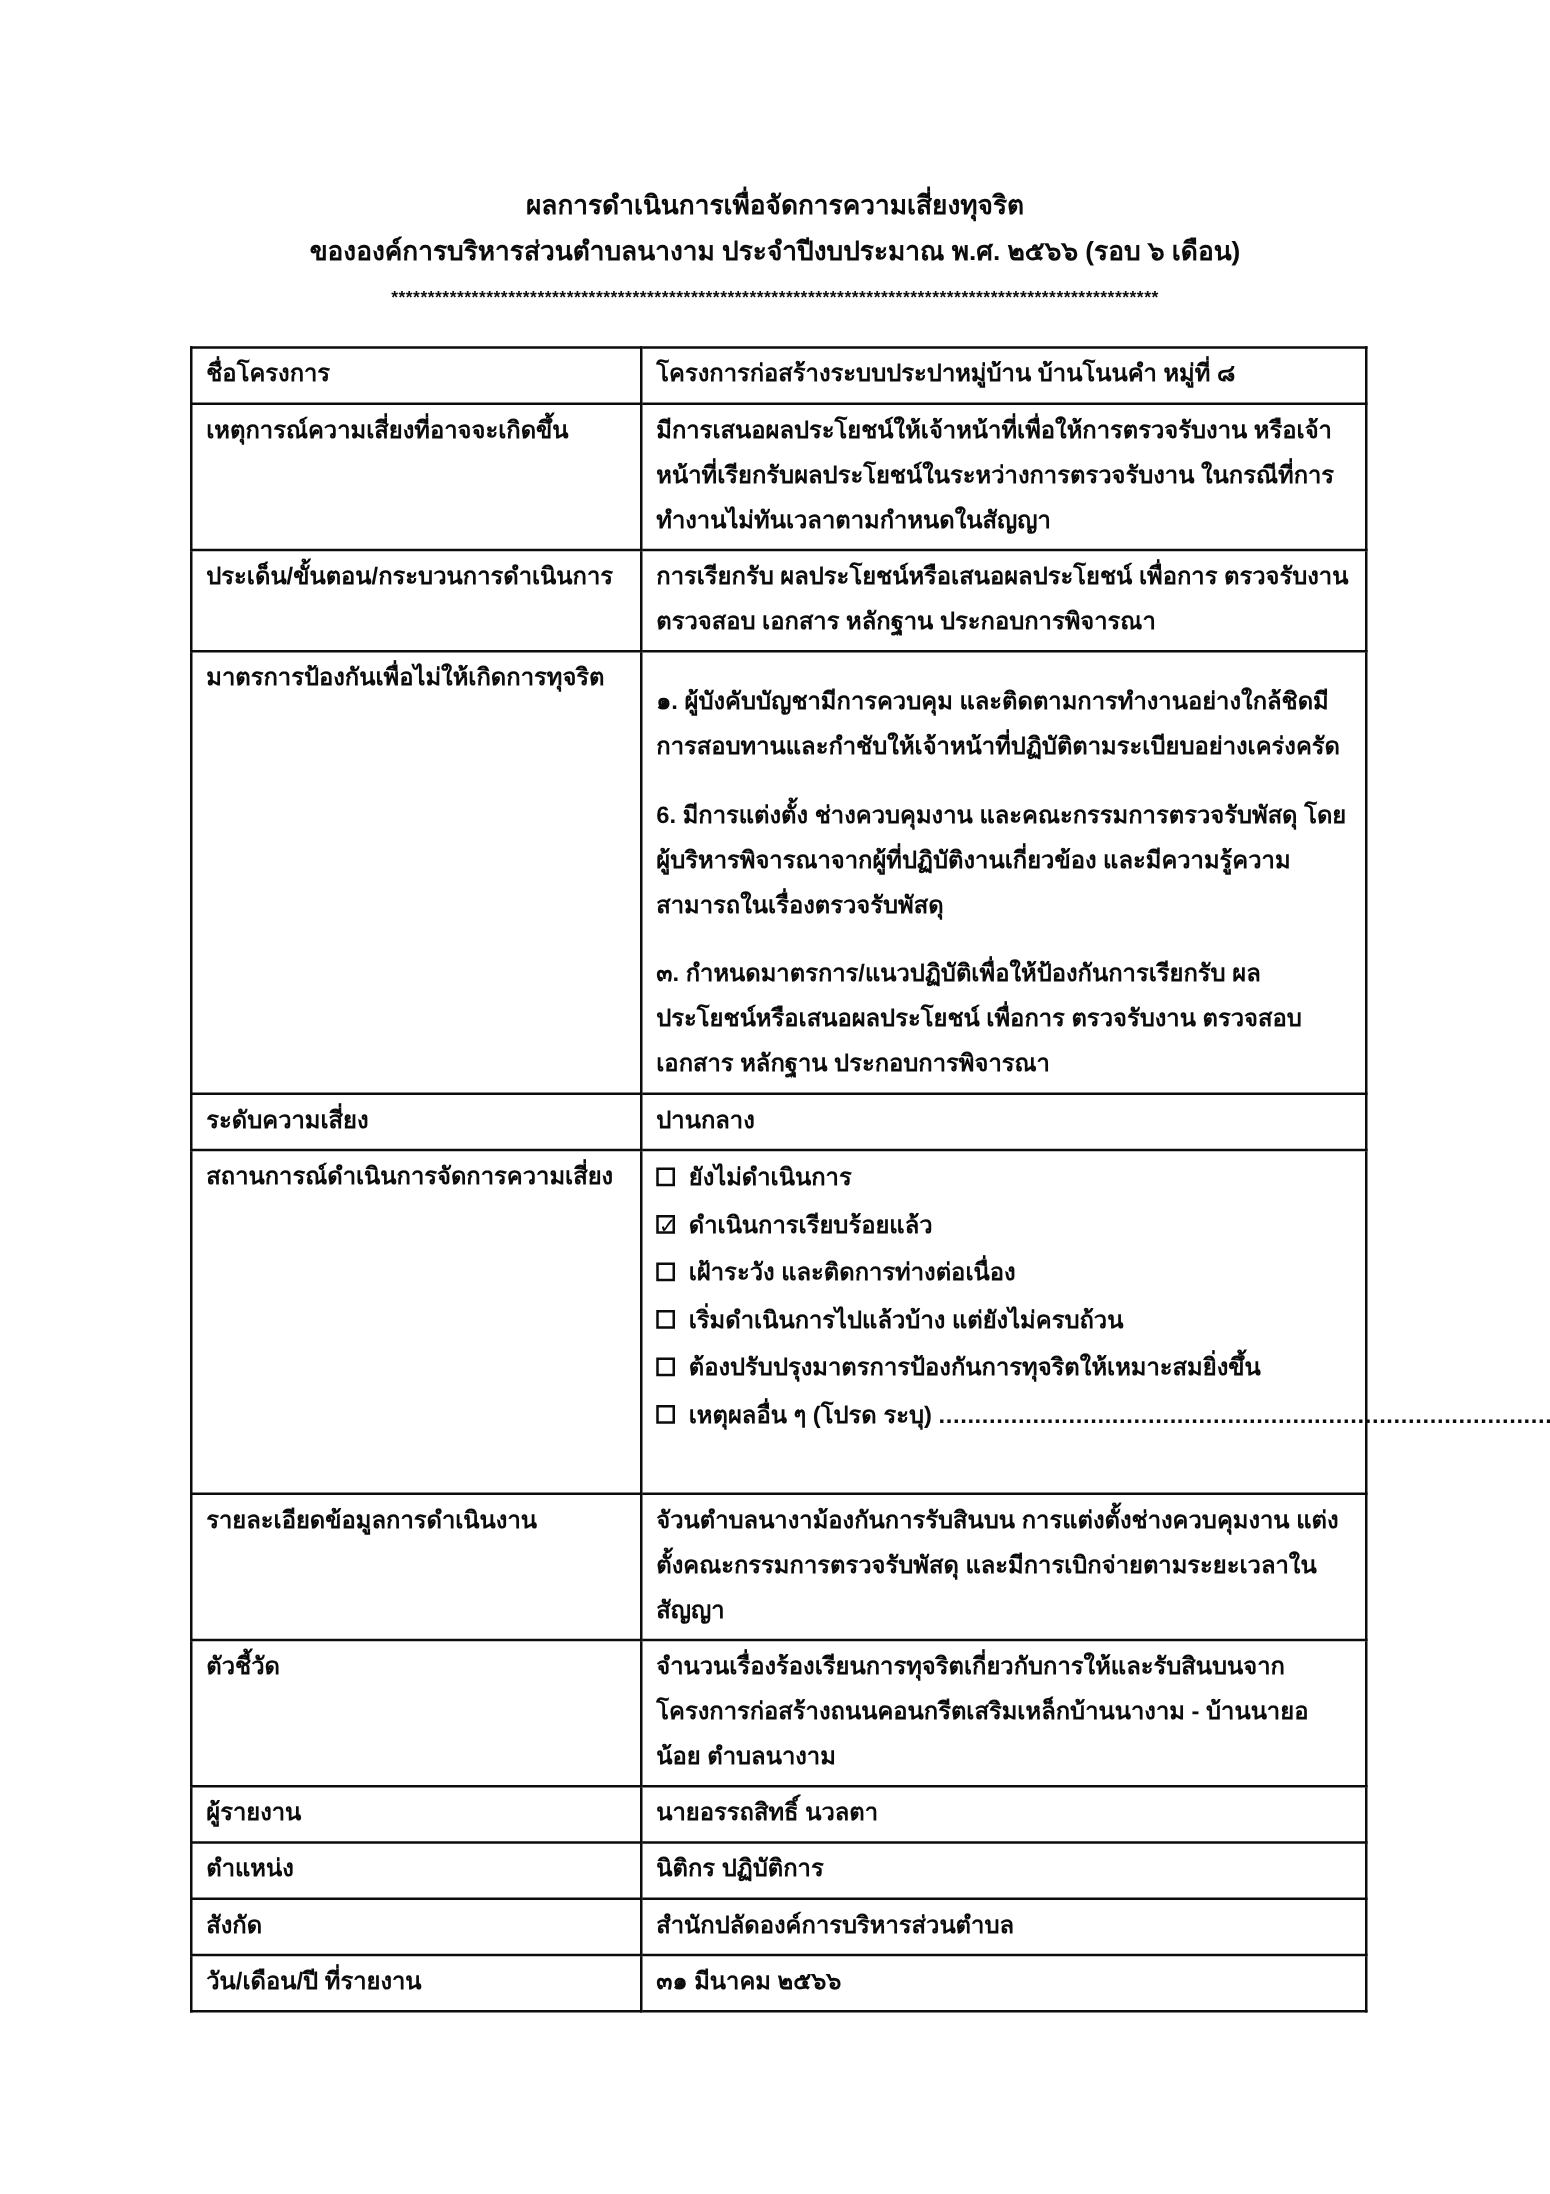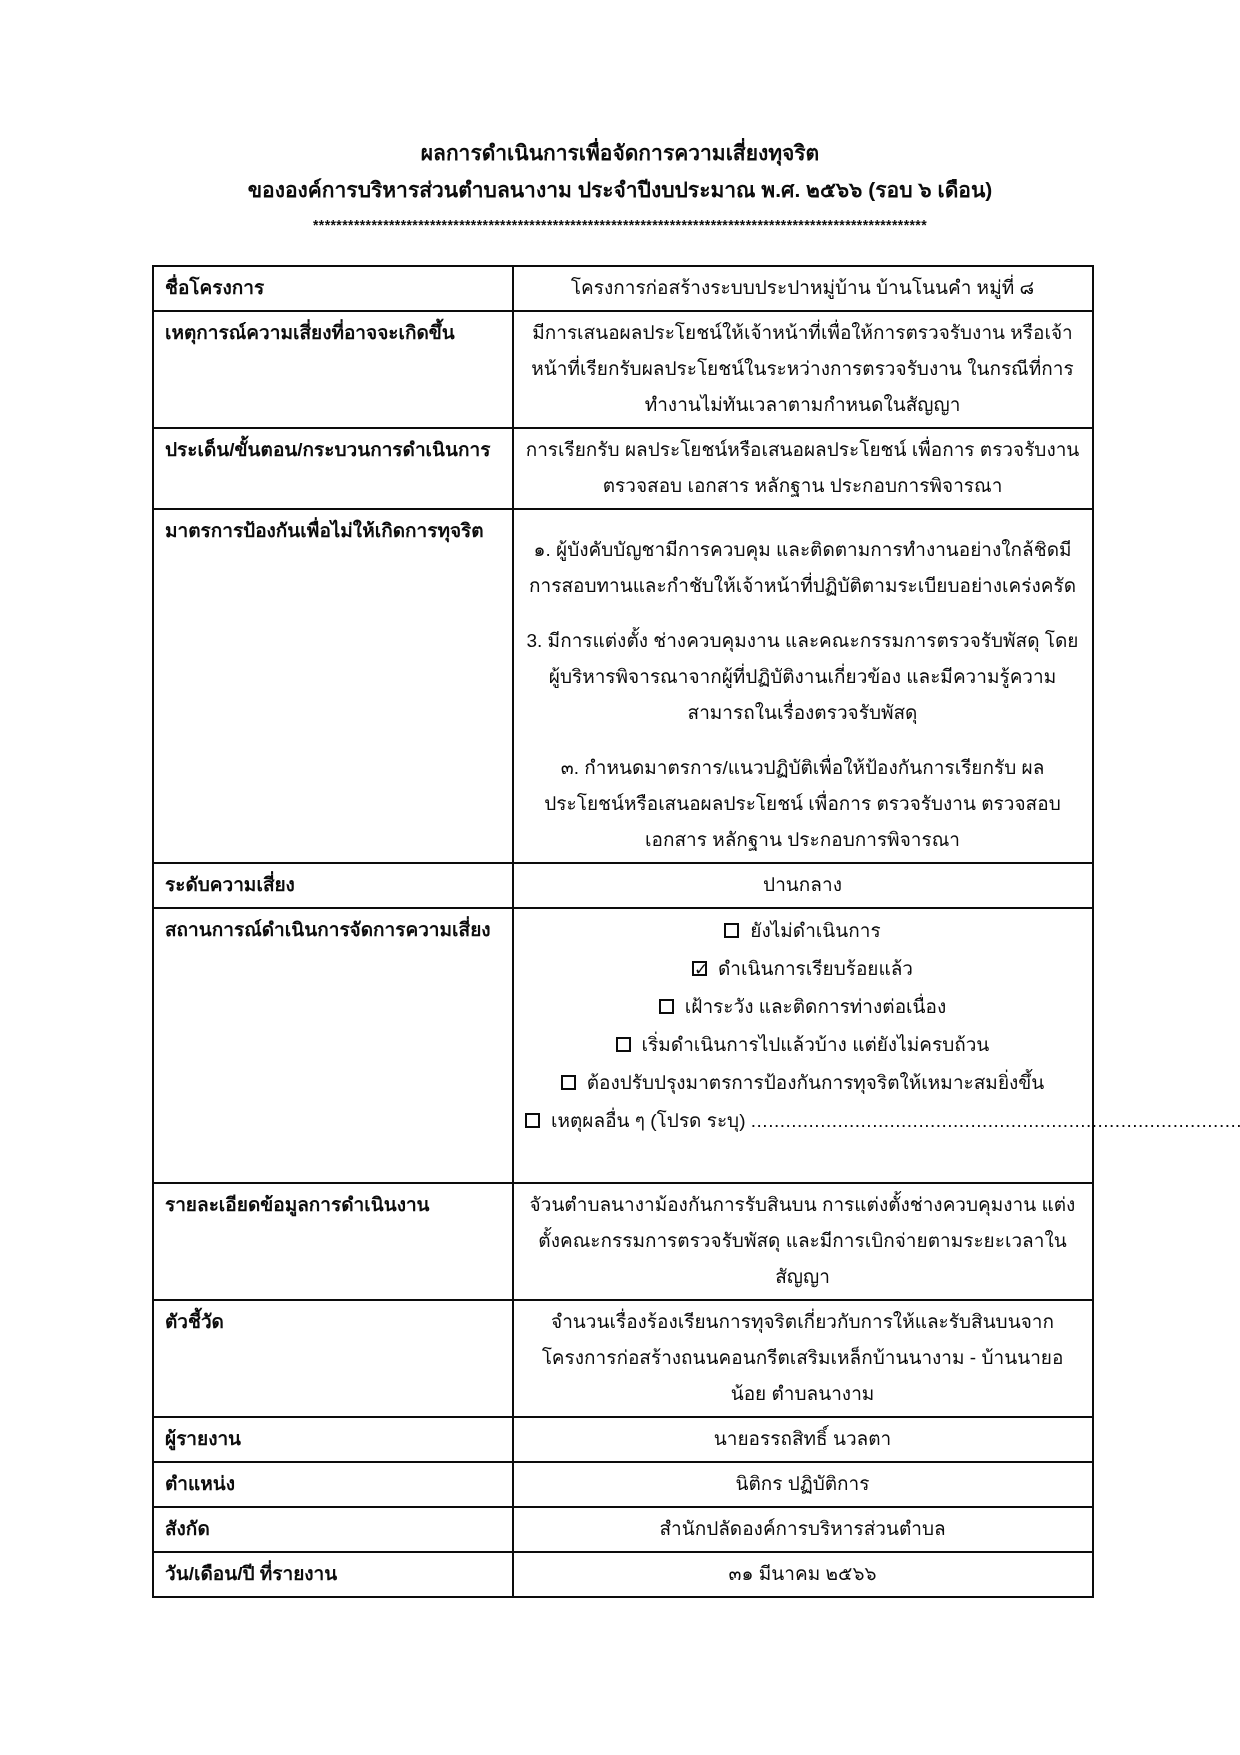--- a/index.html
+++ b/index.html
@@ -9,21 +9,21 @@
   .page {
     position: relative;
     width: 1240px;
     height: 1755px;
     background: #ffffff;
     overflow: hidden;
     padding-top: 134px;
   }
 
   
-  .doc-header { text-align: center; }
+  .doc-header { text-align: center; margin-top: 12px; }
   .title-line {
     font-size: 21px;
     font-weight: 700;
     line-height: 37px;
     color: #0c0c0c;
   }
   .stars {
     margin-top: 9px;
     font-size: 14px;
     font-weight: 700;
@@ -45,21 +45,21 @@
   .report-table col.c1 { width: 360px; }
   .report-table col.c2 { width: 580px; }
   .report-table td {
     border: 2px solid #0c0c0c;
     vertical-align: top;
     padding: 3px 12px 4px 11px;
     line-height: 36px;
     overflow-wrap: anywhere;
   }
   .report-table td.lbl { font-weight: 700; }
-  .report-table td.val { font-weight: 400; text-align: center; }
+  .report-table td.val { font-weight: 700; }
 
   .val .para { line-height: 36px; margin-top: 19px; }
 
   
   .cb-list { }
   .cb-item { line-height: 38px; white-space: nowrap; }
   .cb-item.last { margin-bottom: 38px; }
   .cb {
     display: inline-block;
     width: 15px;
@@ -111,21 +111,21 @@
 
       <tr>
         <td class="lbl">ประเด็น/ขั้นตอน/กระบวนการดำเนินการ</td>
         <td class="val">การเรียกรับ ผลประโยชน์หรือเสนอผลประโยชน์ เพื่อการ ตรวจรับงาน ตรวจสอบ เอกสาร หลักฐาน ประกอบการพิจารณา</td>
       </tr>
 
       <tr>
         <td class="lbl">มาตรการป้องกันเพื่อไม่ให้เกิดการทุจริต</td>
         <td class="val">
           <div class="para">๑. ผู้บังคับบัญชามีการควบคุม และติดตามการทำงานอย่างใกล้ชิดมีการสอบทานและกำชับให้เจ้าหน้าที่ปฏิบัติตามระเบียบอย่างเคร่งครัด</div>
-          <div class="para">3. มีการแต่งตั้ง ช่างควบคุมงาน และคณะกรรมการตรวจรับพัสดุ โดยผู้บริหารพิจารณาจากผู้ที่ปฏิบัติงานเกี่ยวข้อง และมีความรู้ความสามารถในเรื่องตรวจรับพัสดุ</div>
+          <div class="para">6. มีการแต่งตั้ง ช่างควบคุมงาน และคณะกรรมการตรวจรับพัสดุ โดยผู้บริหารพิจารณาจากผู้ที่ปฏิบัติงานเกี่ยวข้อง และมีความรู้ความสามารถในเรื่องตรวจรับพัสดุ</div>
           <div class="para">๓. กำหนดมาตรการ/แนวปฏิบัติเพื่อให้ป้องกันการเรียกรับ ผลประโยชน์หรือเสนอผลประโยชน์ เพื่อการ ตรวจรับงาน ตรวจสอบ เอกสาร หลักฐาน ประกอบการพิจารณา</div>
         </td>
       </tr>
 
       <tr>
         <td class="lbl">ระดับความเสี่ยง</td>
         <td class="val">ปานกลาง</td>
       </tr>
 
       <tr>

